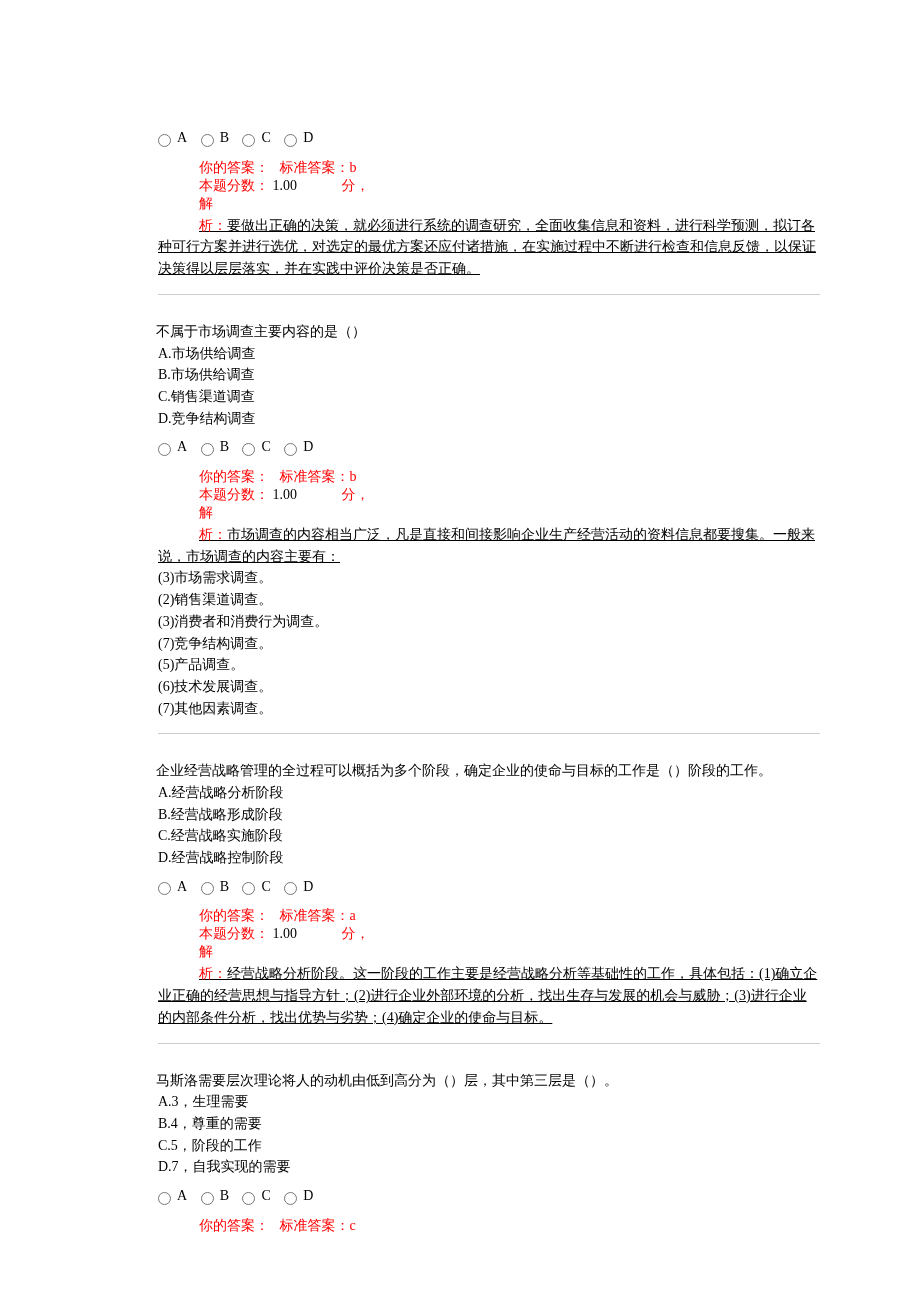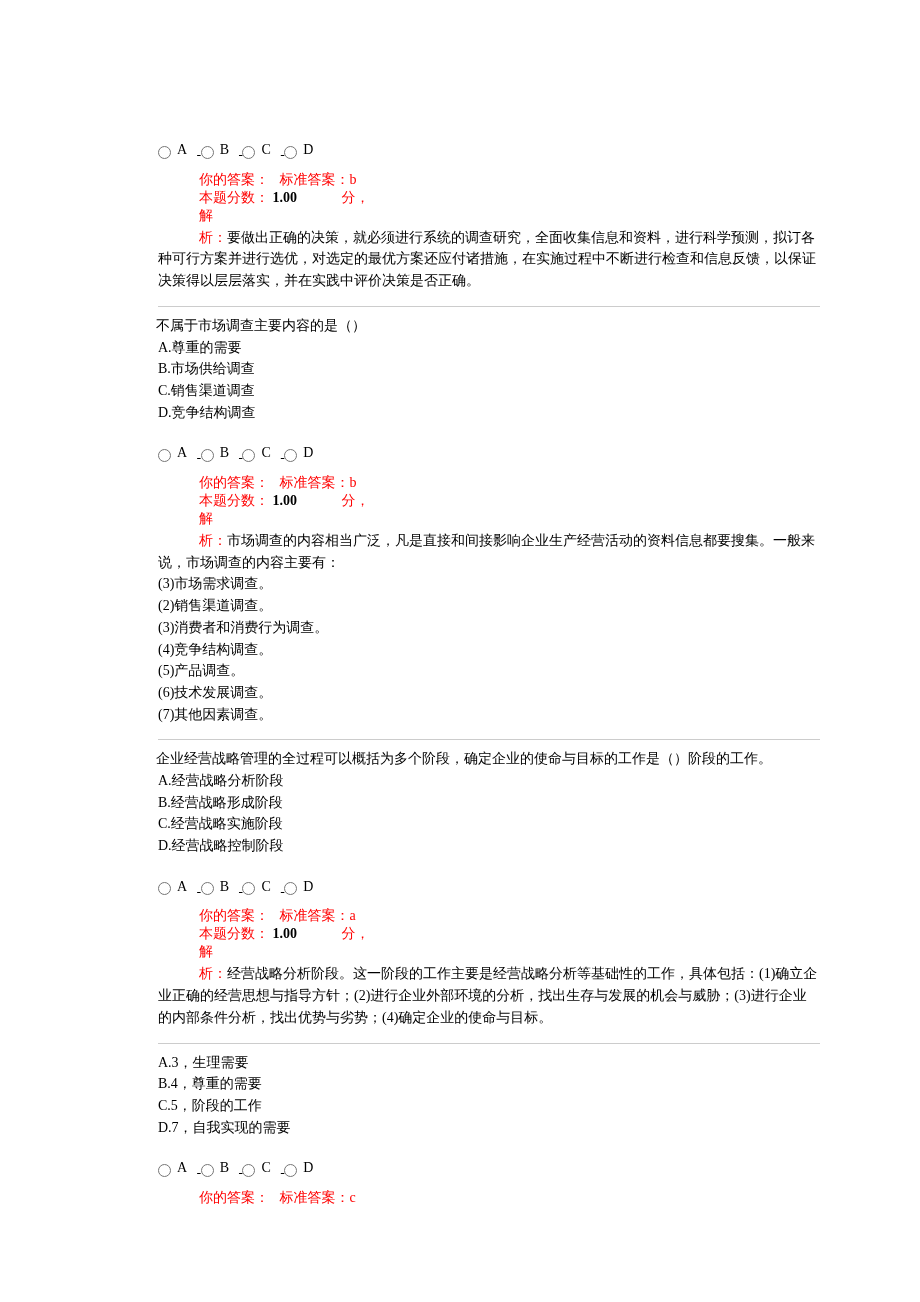--- a/index.html
+++ b/index.html
@@ -10,53 +10,52 @@
     font-size: 14px;
     color: #000;
     width: 920px;
   }
   .page {
     padding: 120px 100px 40px 158px;
   }
   .qblock {
     border-top: 1px solid #ccc;
     margin-top: 14px;
-    padding-top: 8px;
+    padding-top: 26px;
   }
   .qblock.first {
     border-top: none;
     margin-top: 0;
     padding-top: 0;
   }
   .stem { line-height: 1.55; margin-left: -2px;}
   .options-col .opt-line { line-height: 1.55; }
   .radio-row {
-    margin-top: 16px;
+    margin-top: 4px;
     margin-bottom: 12px;
-    text-decoration: underline;
   }
   .radio-wrap {
     display: inline-block;
     margin-right: 4px;
     vertical-align: middle;
   }
   .radio-wrap input[type="radio"] {
     vertical-align: -4px;
     margin: 0 2px 0 0;
   }
   .radio-label {
     display: inline-block;
     vertical-align: baseline;
     font-family: "SimSun","宋体",serif;
     padding-top: 6px;
     margin-right: 10px;
   }
   .red { color: #ff0000; margin-left: 41px; }
-  .score-line .black { color: #000; font-weight: bold; }
-  .analysis { color: #000; line-height: 1.55; margin-top: 2px;}
+  .score-line .black { color: #000; }
+  .analysis { color: #000; line-height: 1.55; margin-top: 2px; text-decoration: underline;}
   .list-line { line-height: 1.55; }
 </style>
 </head>
 <body>
 
 <div class="page">
 
   <div class="qblock first">
     <div class="radio-row">
       <span class="radio-wrap"><input type="radio" style=""></span><span class="radio-label">A</span>
@@ -70,21 +69,21 @@
     <div class="score-line">
       <span class="red">本题分数：</span>&nbsp;<span class="black">1.00 </span><span class="red">分，</span>
     </div>
     <div class="red">解</div>
     <div class="analysis"><span class="red">析：</span><span>要做出正确的决策，就必须进行系统的调查研究，全面收集信息和资料，进行科学预测，拟订各种可行方案并进行选优，对选定的最优方案还应付诸措施，在实施过程中不断进行检查和信息反馈，以保证决策得以层层落实，并在实践中评价决策是否正确。</span></div>
   </div>
 
   <div class="qblock">
     <div class="stem">不属于市场调查主要内容的是（）</div>
     <div class="options-col">
-      <div class="opt-line">A.尊重的需要</div>
+      <div class="opt-line">A.市场供给调查</div>
       <div class="opt-line">B.市场供给调查</div>
       <div class="opt-line">C.销售渠道调查</div>
       <div class="opt-line">D.竞争结构调查</div>
     </div>
     <div class="radio-row">
       <span class="radio-wrap"><input type="radio" style=""></span><span class="radio-label">A</span>
       <span class="radio-wrap"><input type="radio" style=""></span><span class="radio-label">B</span>
       <span class="radio-wrap"><input type="radio" style=""></span><span class="radio-label">C</span>
       <span class="radio-wrap"><input type="radio" style=""></span><span class="radio-label">D</span>
     </div>
@@ -92,21 +91,21 @@
       <span>你的答案：</span>&nbsp;&nbsp;&nbsp;<span>标准答案：</span><span>b</span>
     </div>
     <div class="score-line">
       <span class="red">本题分数：</span>&nbsp;<span class="black">1.00 </span><span class="red">分，</span>
     </div>
     <div class="red">解</div>
     <div class="analysis"><span class="red">析：</span><span>市场调查的内容相当广泛，凡是直接和间接影响企业生产经营活动的资料信息都要搜集。一般来说，市场调查的内容主要有：</span></div>
     <div class="list-line">(3)市场需求调查。</div>
     <div class="list-line">(2)销售渠道调查。</div>
     <div class="list-line">(3)消费者和消费行为调查。</div>
-    <div class="list-line">(4)竞争结构调查。</div>
+    <div class="list-line">(7)竞争结构调查。</div>
     <div class="list-line">(5)产品调查。</div>
     <div class="list-line">(6)技术发展调查。</div>
     <div class="list-line">(7)其他因素调查。</div>
   </div>
 
   <div class="qblock">
     <div class="stem">企业经营战略管理的全过程可以概括为多个阶段，确定企业的使命与目标的工作是（）阶段的工作。</div>
     <div class="options-col">
       <div class="opt-line">A.经营战略分析阶段</div>
       <div class="opt-line">B.经营战略形成阶段</div>
@@ -123,20 +122,21 @@
       <span>你的答案：</span>&nbsp;&nbsp;&nbsp;<span>标准答案：</span><span>a</span>
     </div>
     <div class="score-line">
       <span class="red">本题分数：</span>&nbsp;<span class="black">1.00 </span><span class="red">分，</span>
     </div>
     <div class="red">解</div>
     <div class="analysis"><span class="red">析：</span><span>经营战略分析阶段。这一阶段的工作主要是经营战略分析等基础性的工作，具体包括：(1)确立企业正确的经营思想与指导方针；(2)进行企业外部环境的分析，找出生存与发展的机会与威胁；(3)进行企业的内部条件分析，找出优势与劣势；(4)确定企业的使命与目标。</span></div>
   </div>
 
   <div class="qblock">
+    <div class="stem">马斯洛需要层次理论将人的动机由低到高分为（）层，其中第三层是（）。</div>
     <div class="options-col">
       <div class="opt-line">A.3，生理需要</div>
       <div class="opt-line">B.4，尊重的需要</div>
       <div class="opt-line">C.5，阶段的工作</div>
       <div class="opt-line">D.7，自我实现的需要</div>
     </div>
     <div class="radio-row">
       <span class="radio-wrap"><input type="radio" style=""></span><span class="radio-label">A</span>
       <span class="radio-wrap"><input type="radio" style=""></span><span class="radio-label">B</span>
       <span class="radio-wrap"><input type="radio" style=""></span><span class="radio-label">C</span>

